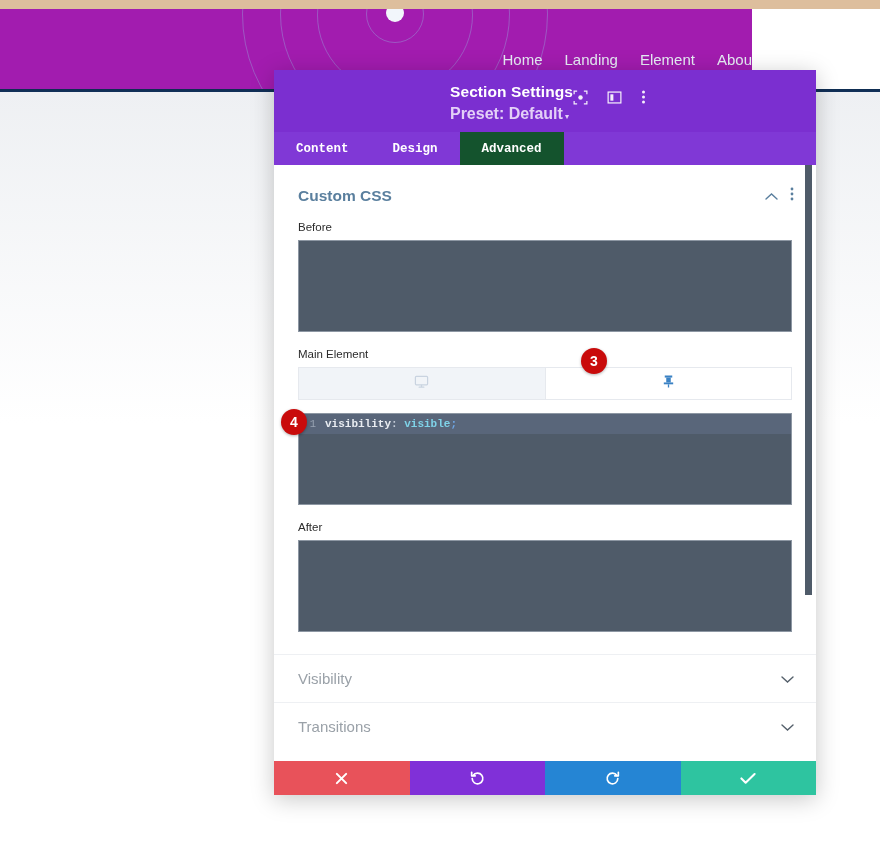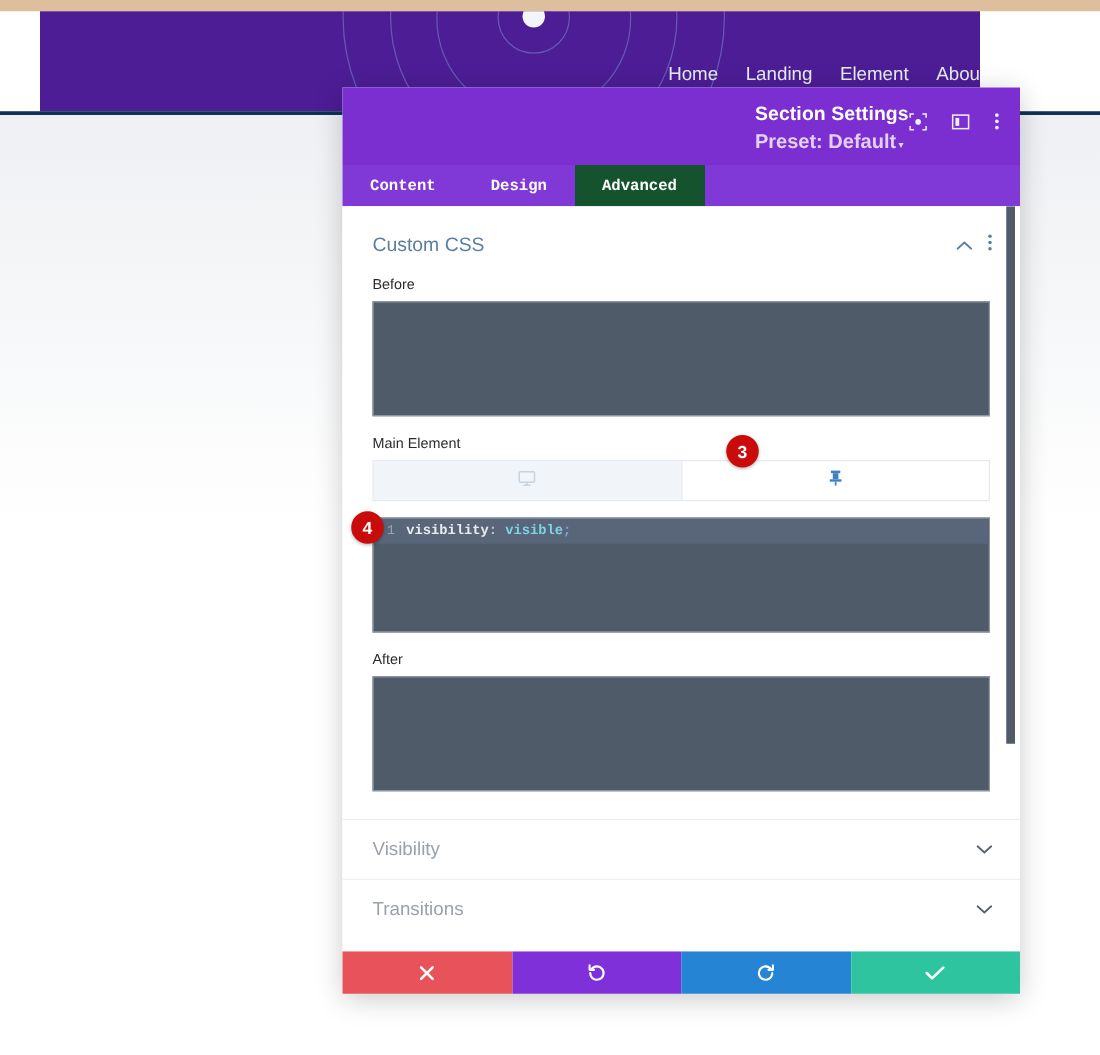--- a/index.html
+++ b/index.html
@@ -11,21 +11,21 @@
   }
   #stage { position: relative; width: 880px; height: 844px; overflow: hidden; background:#ffffff; }
 
   
   .bg-topstrip {
     position:absolute; left:0; top:0; width:880px; height:9px;
     background:#ddbe9d;
   }
   .bg-hero {
     position:absolute; left:0; top:9px; width:752px; height:80px;
-    background:#4c1d95; overflow:hidden;margin-left:32px;
+    background:#a21caf; overflow:hidden;
   }
   .bg-hero .ring {
     position:absolute; border:1px solid rgba(150,185,225,.38);
     border-radius:50%;
   }
   .r1 { width:156px; height:156px; left:317px; top:-72px; }
   .r2 { width:230px; height:230px; left:280px; top:-110px; }
   .r3 { width:306px; height:306px; left:242px; top:-148px; }
   .r4 { width:58px; height:58px; left:366px; top:-24px; }
   .bg-dot {
@@ -51,21 +51,21 @@
   .modal {
     position:absolute; left:274px; top:70px; width:542px; height:725px;
     background:#ffffff;
     box-shadow:0 4px 22px rgba(0,0,0,.22);
     display:flex; flex-direction:column;
     overflow:visible;
   }
   .modal-header {
     background:#7b2fd0; height:62px; flex:none;
     padding:13px 16px 0 22px;
-    display:flex; align-items:flex-start; justify-content:flex-end;
+    display:flex; align-items:flex-start; justify-content:center;
   }
   .mh-left { display:flex; flex-direction:column; gap:4px; }
   .mh-title { color:#ffffff; font-size:15.5px; font-weight:bold; letter-spacing:.1px; }
   .mh-preset { color:#e3d0f7; font-size:16px; font-weight:bold; }
   .mh-caret { font-size:8px; color:#e3d0f7; margin-left:2px; }
   .mh-icons { display:flex; align-items:center; gap:19px; padding-top:6px; }
   .mh-icons .ic { opacity:.92; cursor:pointer; display:flex; }
 
   .tabbar {
     background:#8038d6; height:33px; flex:none; display:flex; align-items:stretch;font-family:Liberation Mono, monospace;
@@ -77,20 +77,21 @@
   }
   .tab.active { background:#14532d; }
 
   .modal-body {
     flex:1; background:#ffffff; position:relative; overflow:hidden;
   }
 
   .section-head {
     display:flex; align-items:center; justify-content:space-between;
     padding:22px 22px 0 24px;
+    font-weight:bold;
   }
   .section-title { color:#5a7f9e; font-size:15.5px; }
   .section-head-icons { display:flex; align-items:center; gap:12px; }
 
   .field { padding:0 24px; }
   .field-label {
     font-size:11.5px; font-weight:normal; color:#2b2b2b;
     margin:16px 0 7px 0;
   }
   .editor {

